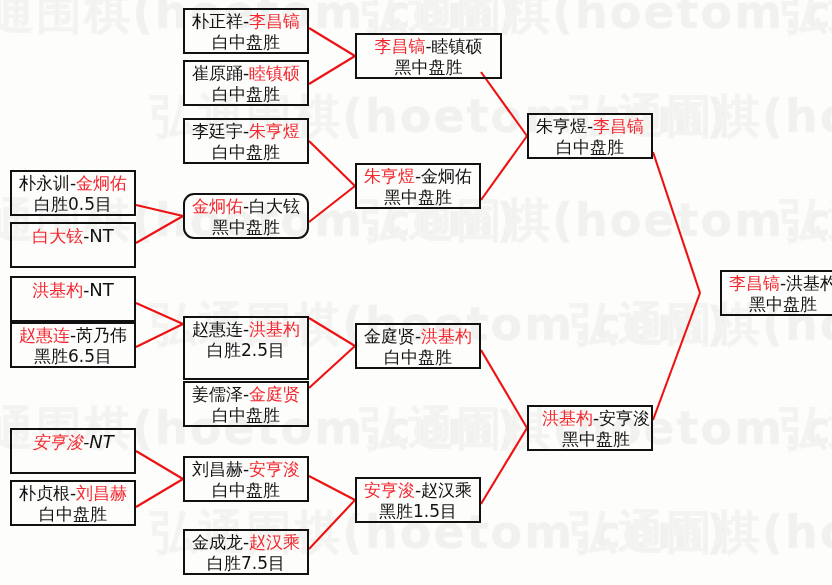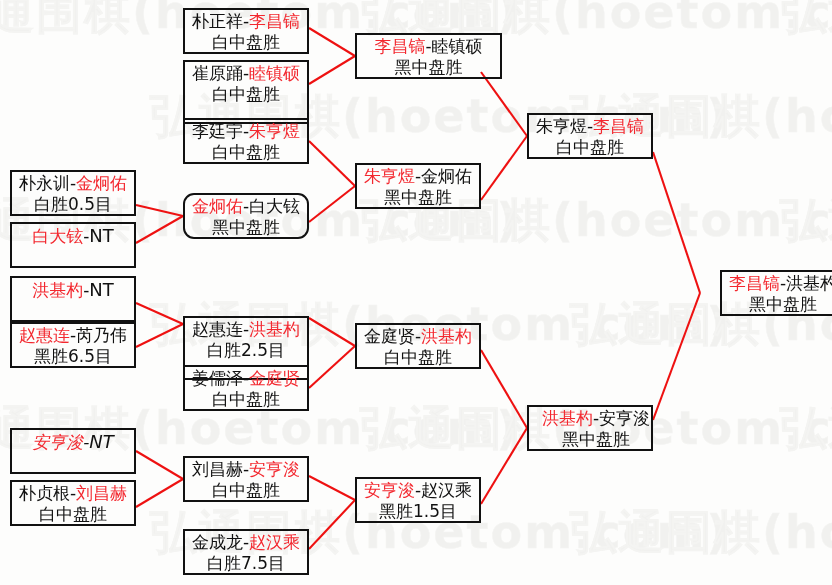--- a/index.html
+++ b/index.html
@@ -122,37 +122,37 @@
         <span class="ln"></span>
       </div>
       <div class="box" style="left: 10px; top: 480px; width: 126px; height: 46px; border-color: rgb(17, 17, 17);">
         <span class="ln"><span class="k">朴贞根</span><span class="dash">-</span><span class="r">刘昌赫</span></span>
         <span class="ln">白中盘胜</span>
       </div>
       <div class="box" style="left: 183px; top: 8px; width: 126px; height: 46px; border-color: rgb(17, 17, 17);">
         <span class="ln"><span class="k">朴正祥</span><span class="dash">-</span><span class="r">李昌镐</span></span>
         <span class="ln">白中盘胜</span>
       </div>
-      <div class="box" style="left: 183px; top: 60px; width: 126px; height: 64px; border-color: rgb(17, 17, 17);">
+      <div class="box" style="left: 183px; top: 60px; width: 126px; height: 46px; border-color: rgb(17, 17, 17);">
         <span class="ln"><span class="k">崔原踊</span><span class="dash">-</span><span class="r">睦镇硕</span></span>
         <span class="ln">白中盘胜</span>
       </div>
       <div class="box" style="left: 183px; top: 118px; width: 126px; height: 46px; border-color: rgb(17, 17, 17);">
         <span class="ln"><span class="k">李廷宇</span><span class="dash">-</span><span class="r">朱亨煜</span></span>
         <span class="ln">白中盘胜</span>
       </div>
       <div class="box" style="left: 183px; top: 193px; width: 126px; height: 46px; border-color: rgb(17, 17, 17); border-radius: 11px;">
         <span class="ln"><span class="r">金炯佑</span><span class="dash">-</span><span class="k">白大铉</span></span>
         <span class="ln">黑中盘胜</span>
       </div>
       <div class="box" style="left: 183px; top: 301px; width: 126px; height: 64px; border-color: rgb(17, 17, 17); margin-top: 15px;">
         <span class="ln"><span class="k">赵惠连</span><span class="dash">-</span><span class="r">洪基杓</span></span>
         <span class="ln">白胜2.5目</span>
       </div>
-      <div class="box" style="left: 183px; top: 365px; width: 126px; height: 46px; border-color: rgb(17, 17, 17);">
+      <div class="box" style="left: 183px; top: 381px; width: 126px; height: 46px; border-color: rgb(17, 17, 17);">
         <span class="ln"><span class="k">姜儒泽</span><span class="dash">-</span><span class="r">金庭贤</span></span>
         <span class="ln">白中盘胜</span>
       </div>
       <div class="box" style="left: 183px; top: 456px; width: 126px; height: 46px; border-color: rgb(17, 17, 17); text-align: center;">
         <span class="ln"><span class="k">刘昌赫</span><span class="dash">-</span><span class="r">安亨浚</span></span>
         <span class="ln">白中盘胜</span>
       </div>
       <div class="box" style="left: 183px; top: 529px; width: 126px; height: 46px; border-color: rgb(17, 17, 17);">
         <span class="ln"><span class="k">金成龙</span><span class="dash">-</span><span class="r">赵汉乘</span></span>
         <span class="ln">白胜7.5目</span>

